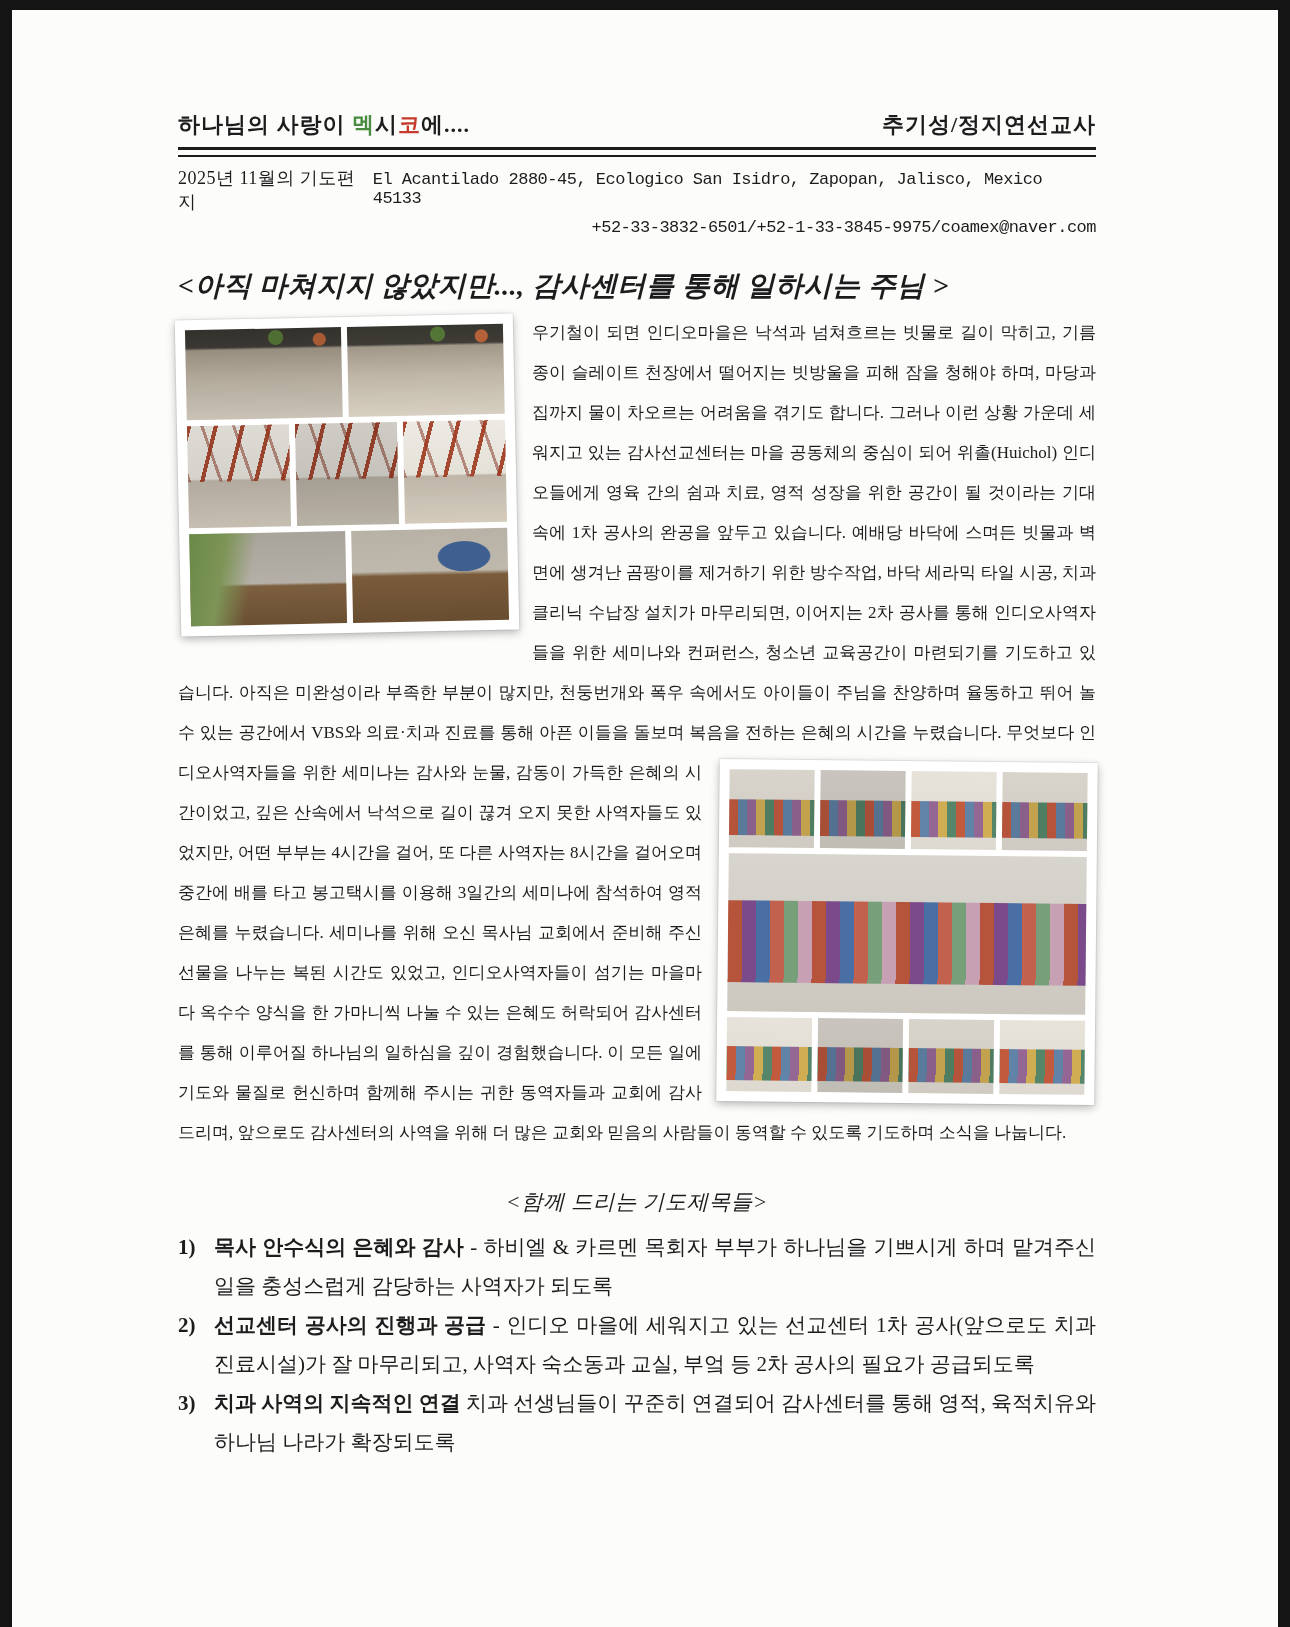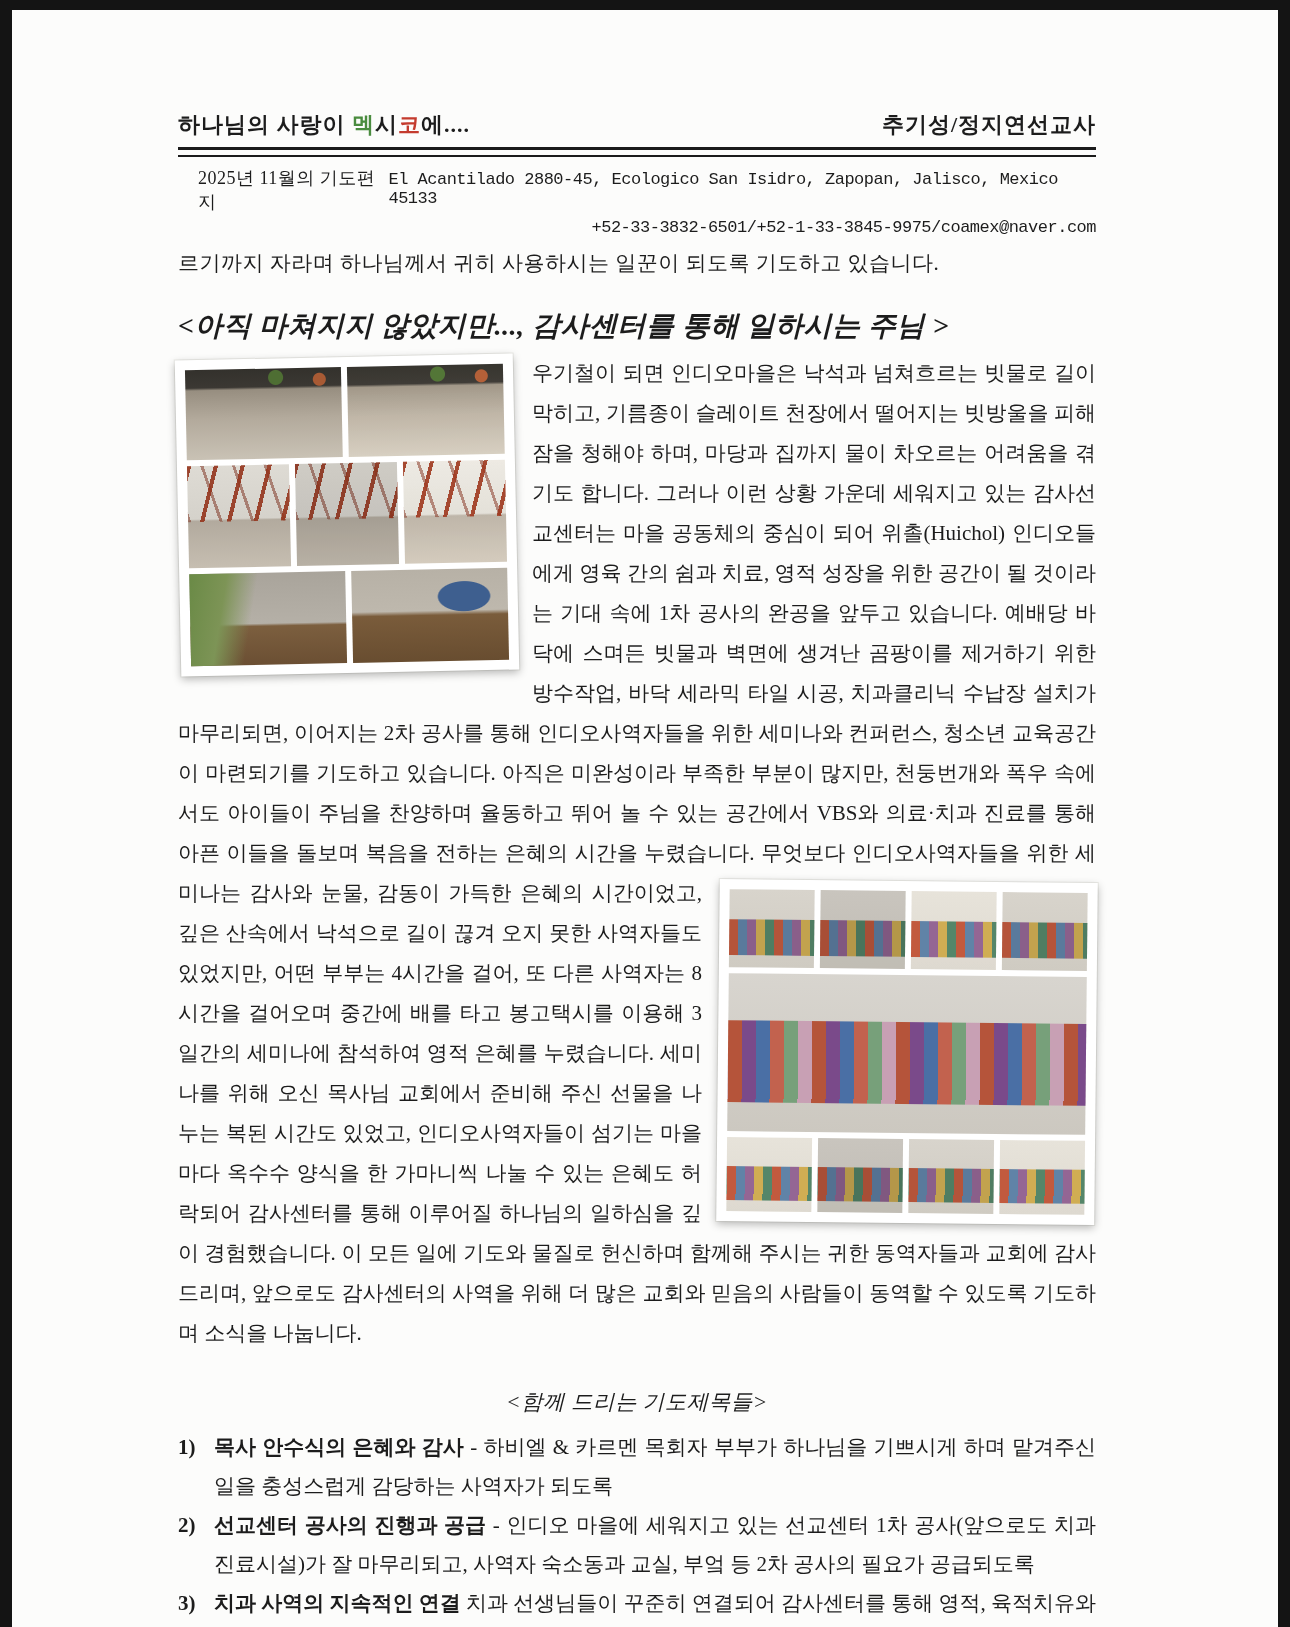--- a/index.html
+++ b/index.html
@@ -11,28 +11,28 @@
     position:absolute;left:12px;top:10px;width:1266px;height:1617px;
     background:#fcfcfb;
   }
   .content{padding:100px 182px 0 166px;}
 
   
   .title-row{display:flex;justify-content:space-between;align-items:flex-start;
     font-size:22px;font-weight:bold;letter-spacing:1px;gap:40px;}
   .hdr-rule{margin-top:7px;height:5px;border-top:3px solid #1b1b1b;border-bottom:2px solid #1b1b1b;}
   .info-row{display:flex;justify-content:space-between;align-items:baseline;margin-top:9px;}
-  .date-label{font-size:18px;letter-spacing:.5px;margin-left:20px;}
+  .date-label{font-size:18px;letter-spacing:.5px;}
   .mono{font-family:"Liberation Mono","DejaVu Sans Mono",monospace;font-size:17px;letter-spacing:-0.5px;}
   .contact-row{text-align:right;margin-top:4px;}
 
   
   .intro{font-size:21px;margin-top:12px;letter-spacing:.5px;}
   .section-heading{font-style:italic;font-weight:bold;font-size:28px;margin:30px 0 8px;letter-spacing:.5px;}
-  .body-text{font-size:21px;line-height:40px;text-align:justify;margin:0;}
+  .body-text{font-size:17px;line-height:40px;text-align:justify;margin:0;}
   .collage-left{
     float:left;width:318px;margin:4px 16px 6px 0;padding:10px;transform:rotate(-1.2deg);
     display:grid;grid-template-columns:repeat(6,1fr);gap:6px;
     background:#fff;box-shadow:0 3px 9px rgba(0,0,0,.28),0 0 0 1px #ecece8;
   }
   .collage-right{
     float:right;width:358px;margin:8px 0 6px 16px;padding:10px;transform:rotate(.6deg);
     display:grid;grid-template-columns:repeat(12,1fr);gap:6px;
     background:#fff;box-shadow:0 3px 9px rgba(0,0,0,.28),0 0 0 1px #ecece8;
   }
@@ -90,21 +90,20 @@
       </div>
       <div>추기성/정지연선교사</div>
     </div>
     <div class="hdr-rule"></div>
     <div class="info-row">
       <span class="date-label">2025년 11월의 기도편지</span>
       <span class="mono">El Acantilado 2880-45, Ecologico San Isidro, Zapopan, Jalisco, Mexico 45133</span>
     </div>
     <div class="contact-row mono">+52-33-3832-6501/+52-1-33-3845-9975/coamex@naver.com</div>
 
-    <p class="intro">르기까지 자라며 하나님께서 귀히 사용하시는 일꾼이 되도록 기도하고 있습니다.</p>
 
     <h2 class="section-heading">&lt;아직 마쳐지지 않았지만..., 감사센터를 통해 일하시는 주님 &gt;</h2>
 
     <p class="body-text">
       <span class="collage-left">
         <span class="ph cl-r1 p-floor" title="unfinished-concrete-floor-wide"></span>
         <span class="ph cl-r1 p-floor v2" title="unfinished-concrete-floor-with-workers"></span>
         <span class="ph cl-r2 p-truss" title="steel-roof-trusses-interior-left"></span>
         <span class="ph cl-r2 p-truss v3" title="steel-roof-trusses-interior-center"></span>
         <span class="ph cl-r2 p-truss v2" title="steel-roof-trusses-interior-right"></span>

